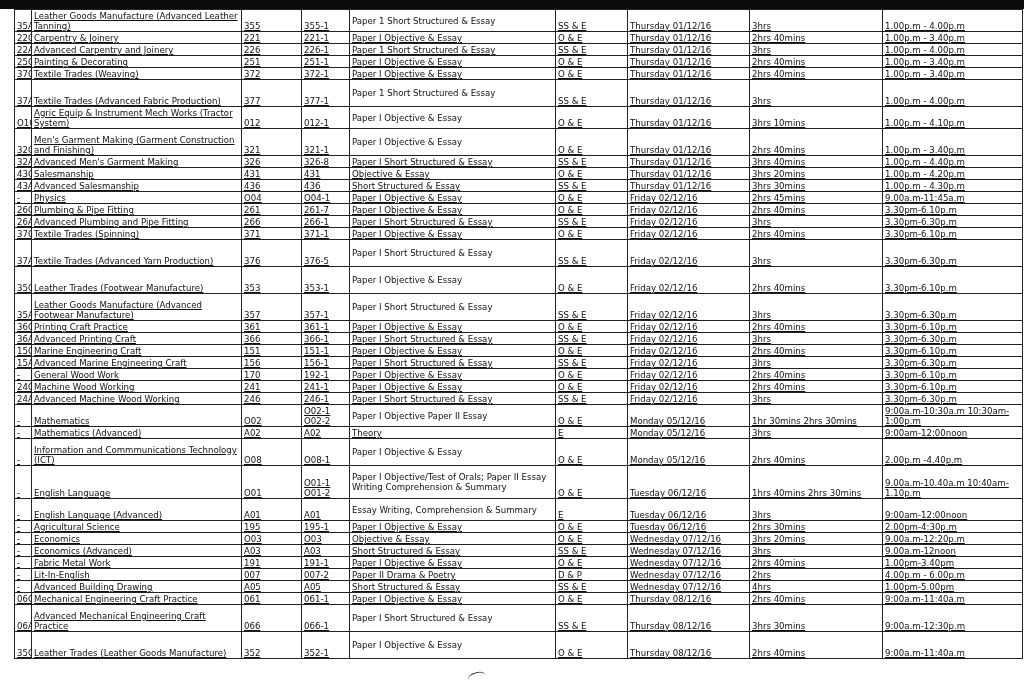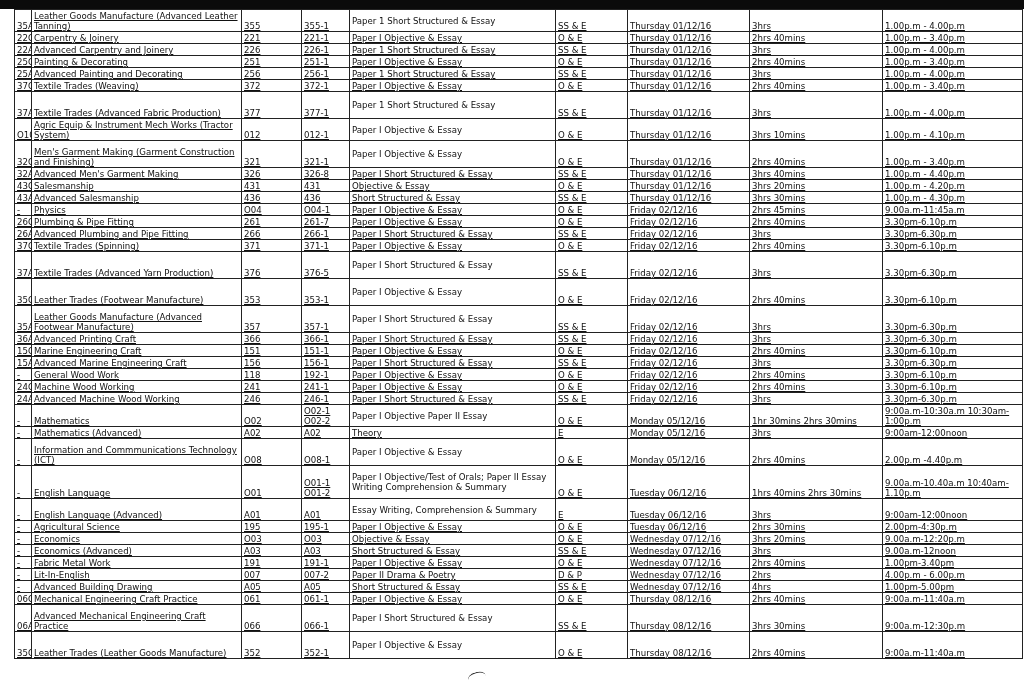--- a/index.html
+++ b/index.html
@@ -75,31 +75,20 @@
           <td>Painting &amp; Decorating</td>
           <td>251</td>
           <td>251-1</td>
           <td>Paper I Objective &amp; Essay</td>
           <td>O &amp; E</td>
           <td>Thursday 01/12/16</td>
           <td>2hrs 40mins</td>
           <td>1.00p.m - 3.40p.m</td>
         </tr>
         <tr class="r1">
-          <td>25A</td>
-          <td>Advanced Painting and Decorating</td>
-          <td>256</td>
-          <td>256-1</td>
-          <td>Paper 1  Short Structured &amp; Essay</td>
-          <td>SS &amp; E</td>
-          <td>Thursday 01/12/16</td>
-          <td>3hrs</td>
-          <td>1.00p.m - 4.00p.m</td>
-        </tr>
-        <tr class="r1">
           <td>37O</td>
           <td>Textile Trades (Weaving)</td>
           <td>372</td>
           <td>372-1</td>
           <td>Paper I Objective &amp; Essay</td>
           <td>O &amp; E</td>
           <td>Thursday 01/12/16</td>
           <td>2hrs 40mins</td>
           <td>1.00p.m - 3.40p.m</td>
         </tr>
@@ -240,20 +229,31 @@
           <td class="multi">Leather Goods Manufacture (Advanced Footwear Manufacture)</td>
           <td class="multi">357</td>
           <td class="multi">357-1</td>
           <td class="multi paper">Paper I Short Structured &amp; Essay</td>
           <td class="multi">SS &amp; E</td>
           <td class="multi">Friday 02/12/16</td>
           <td class="multi">3hrs</td>
           <td class="multi">3.30pm-6.30p.m</td>
         </tr>
         <tr class="r1">
+          <td>36O</td>
+          <td>Printing Craft Practice</td>
+          <td>361</td>
+          <td>361-1</td>
+          <td>Paper I Objective &amp; Essay</td>
+          <td>O &amp; E</td>
+          <td>Friday 02/12/16</td>
+          <td>2hrs 40mins</td>
+          <td>3.30pm-6.10p.m</td>
+        </tr>
+        <tr class="r1">
           <td>36A</td>
           <td>Advanced Printing Craft</td>
           <td>366</td>
           <td>366-1</td>
           <td>Paper I  Short Structured &amp; Essay</td>
           <td>SS &amp; E</td>
           <td>Friday 02/12/16</td>
           <td>3hrs</td>
           <td>3.30pm-6.30p.m</td>
         </tr>
@@ -275,21 +275,21 @@
           <td>156-1</td>
           <td> Paper I   Short Structured &amp; Essay</td>
           <td>SS &amp; E</td>
           <td>Friday 02/12/16</td>
           <td>3hrs</td>
           <td>3.30pm-6.30p.m</td>
         </tr>
         <tr class="r1">
           <td>-</td>
           <td>General Wood Work</td>
-          <td>118</td>
+          <td>170</td>
           <td>192-1</td>
           <td>Paper I Objective &amp; Essay</td>
           <td>O &amp; E</td>
           <td>Friday 02/12/16</td>
           <td>2hrs 40mins</td>
           <td>3.30pm-6.10p.m</td>
         </tr>
         <tr class="r1">
           <td>24O</td>
           <td>Machine Wood Working</td>

